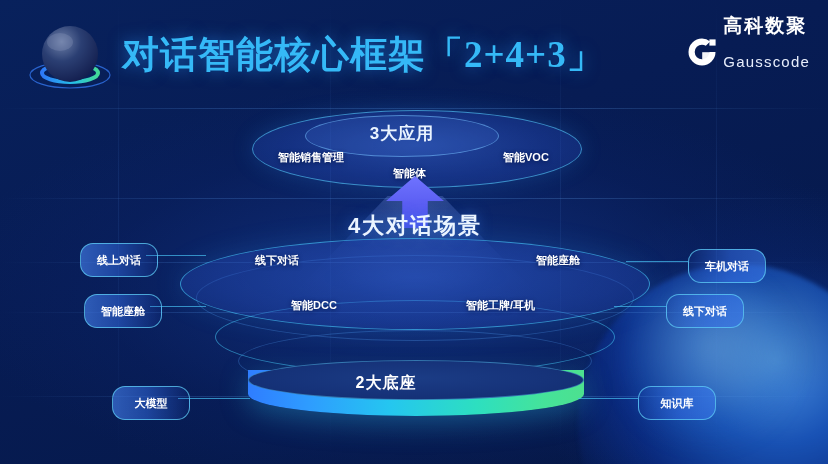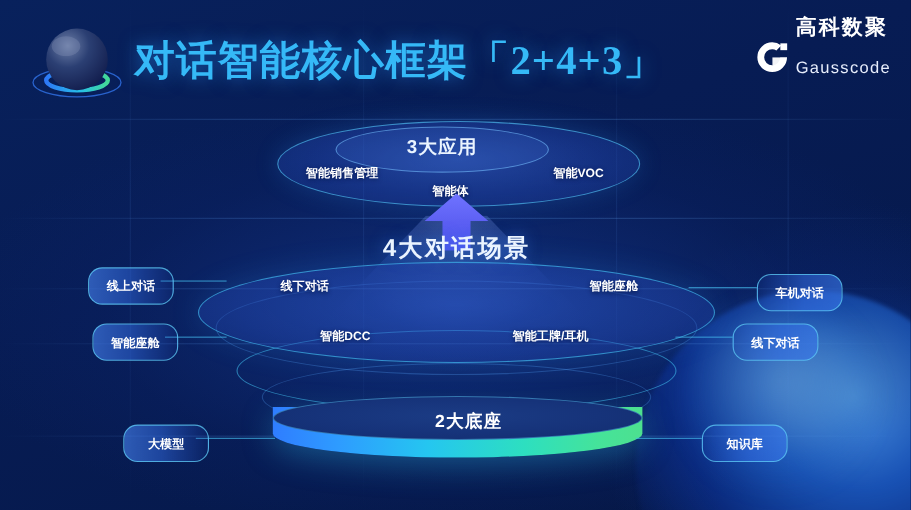--- a/index.html
+++ b/index.html
@@ -172,21 +172,20 @@
     background: radial-gradient(ellipse at 50% 45%, #1b3c85 0%, #16337a 55%, #122c6e 100%);
     border: 1px solid rgba(90,205,245,0.45);
     box-sizing: border-box;
   }
   .base-label {
     position: absolute; left: 0; top: 13px; width: 276px;
     text-align: center;
     font-size: 16px; font-weight: bold; letter-spacing: 1px;
     color: #ffffff;
     z-index: 4;
-    padding-left: 40px;
   }
 
   
   .disc-title {
     position: absolute;
     text-align: center;
     font-weight: bold;
     color: #eaf4ff;
     white-space: nowrap;
   }

